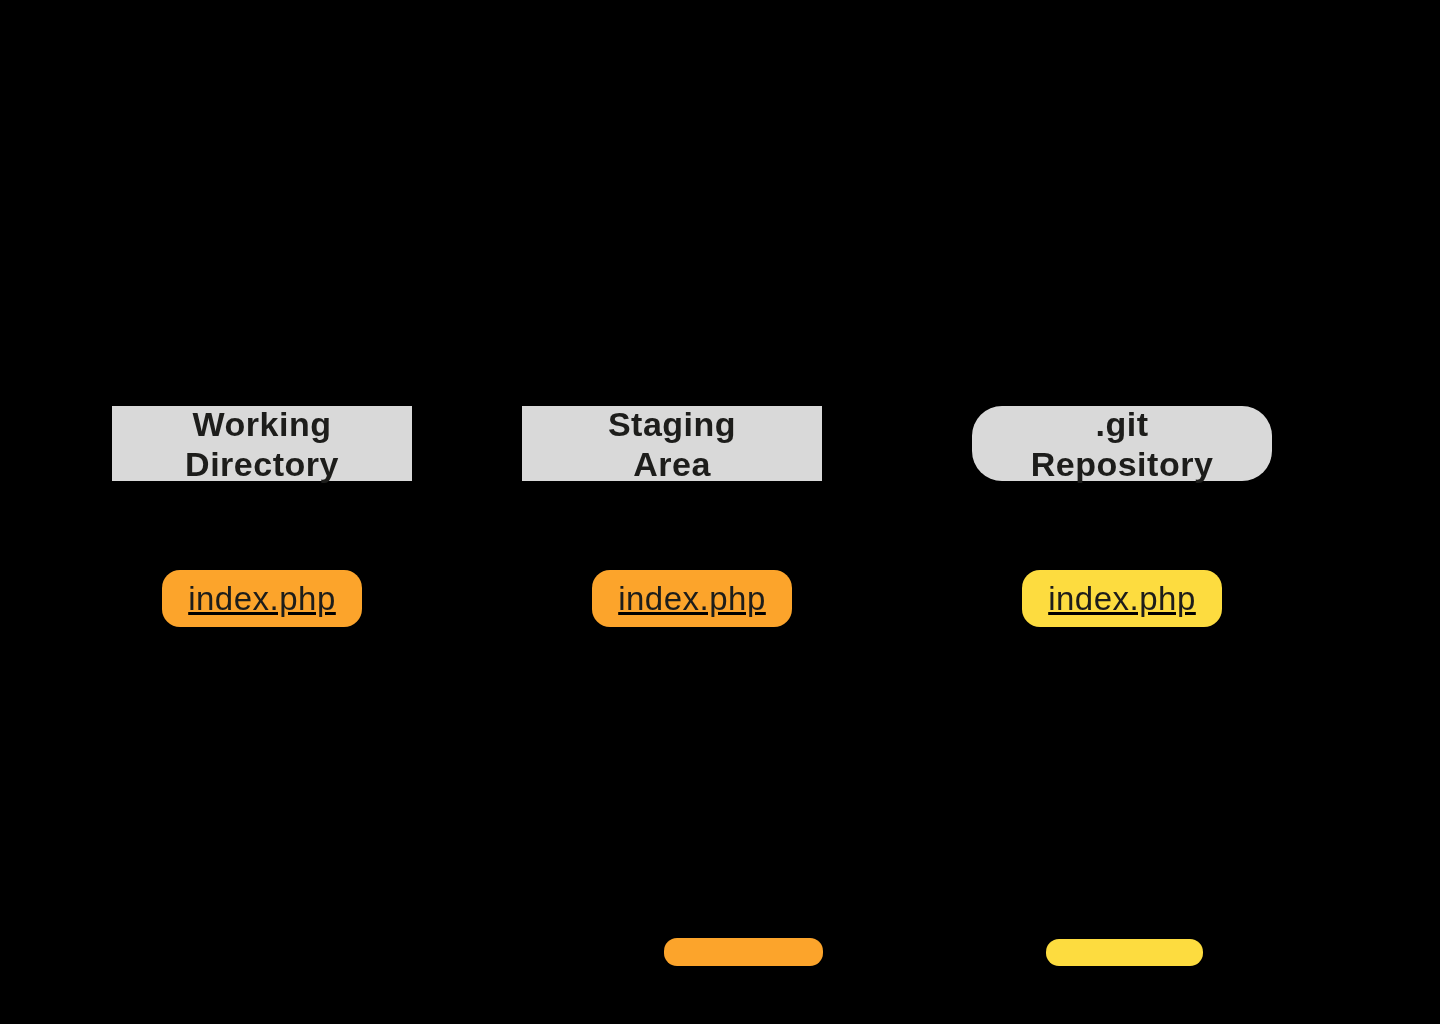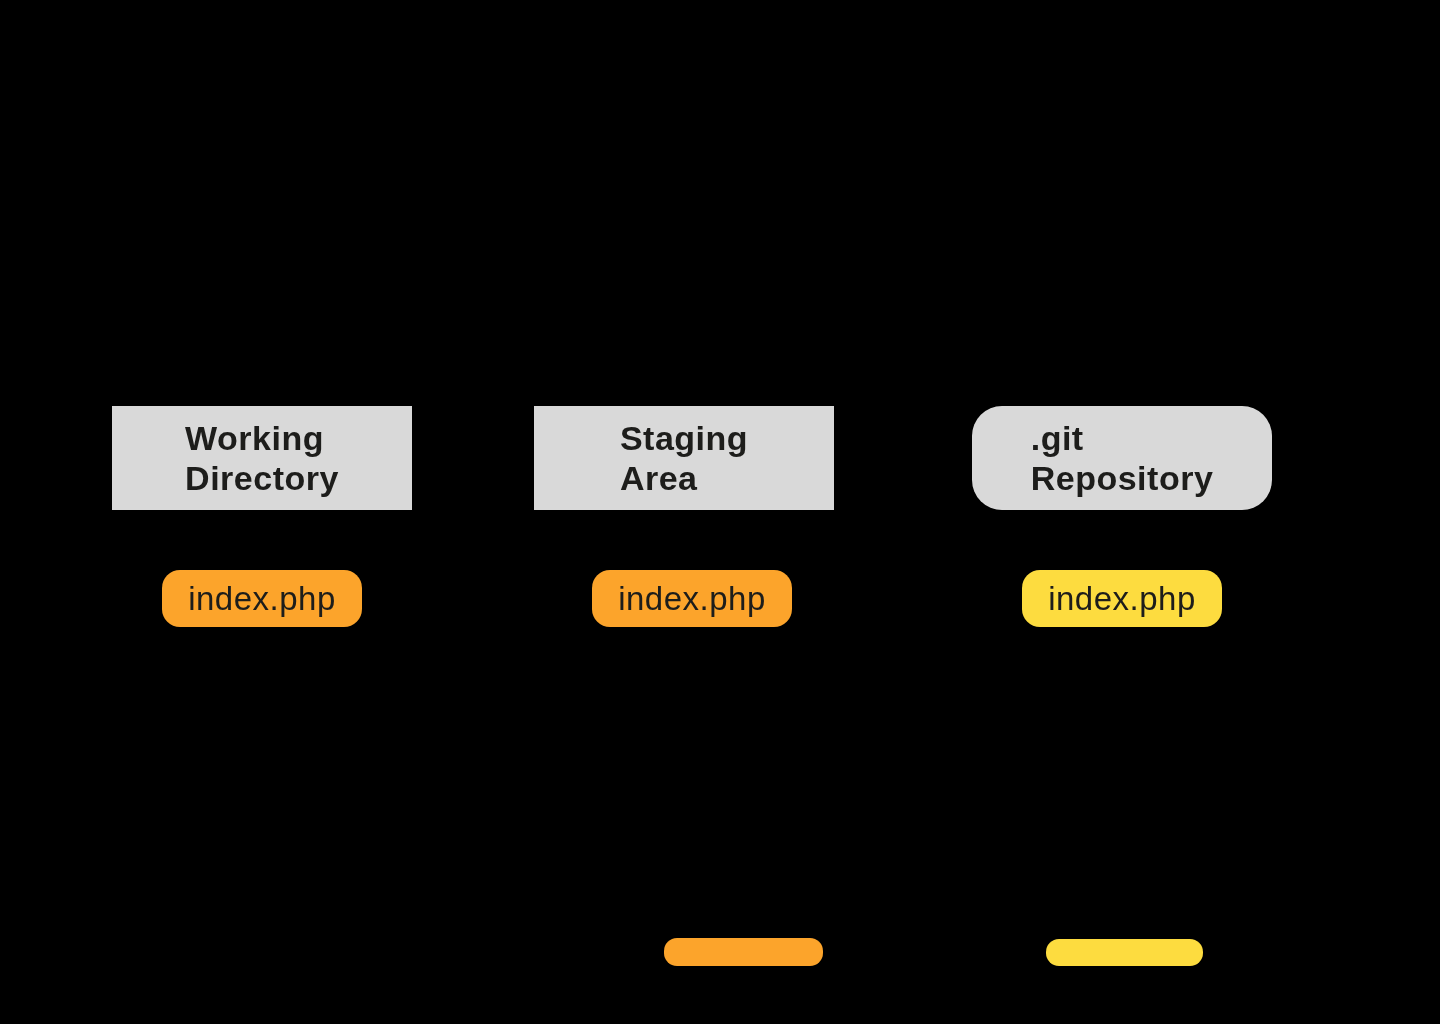--- a/index.html
+++ b/index.html
@@ -12,57 +12,59 @@
     width: 1440px;
     height: 1024px;
     background: #000;
     overflow: hidden;
     font-family: "Liberation Sans", sans-serif;
   }
   .header-box {
     position: absolute;
     top: 406px;
     width: 300px;
-    height: 104px;
+    height: 75px;
     background: #D9D9D9;
     display: flex;
     align-items: center;
     justify-content: center;
+    text-align: center;
   }
   .header-box .title {
     font-size: 34px;
     line-height: 40px;
     font-weight: 600;
     letter-spacing: 0.5px;
     color: #1D1D1B;
     white-space: pre-line;
   }
   .file-pill {
     position: absolute;
     top: 570px;
     width: 200px;
     height: 57px;
     border-radius: 18px;
     display: flex;
     align-items: center;
     justify-content: center;
+    text-decoration: underline;
   }
   .file-pill .file-label {
     font-size: 33px;
     font-weight: 500;
     letter-spacing: 0.5px;
     color: #1D1D1B;
   }
   .legend-bar {
     position: absolute;
     height: 28px;
     border-radius: 13px;
   }
   #col-working  { left: 112px; }
-  #col-staging  { left: 534px; }
+  #col-staging  { left: 522px; }
   #col-gitrepo  { left: 972px; border-radius: 30px; }
   #pill-working { left: 162px; }
   #pill-staging { left: 592px; }
   #pill-gitrepo { left: 1022px; }
   #legend-orange { left: 664px; top: 938px; width: 159px; }
   #legend-yellow { left: 1046px; top: 939px; width: 157px; height: 27px; }
 </style>
 </head>
 <body>
 

